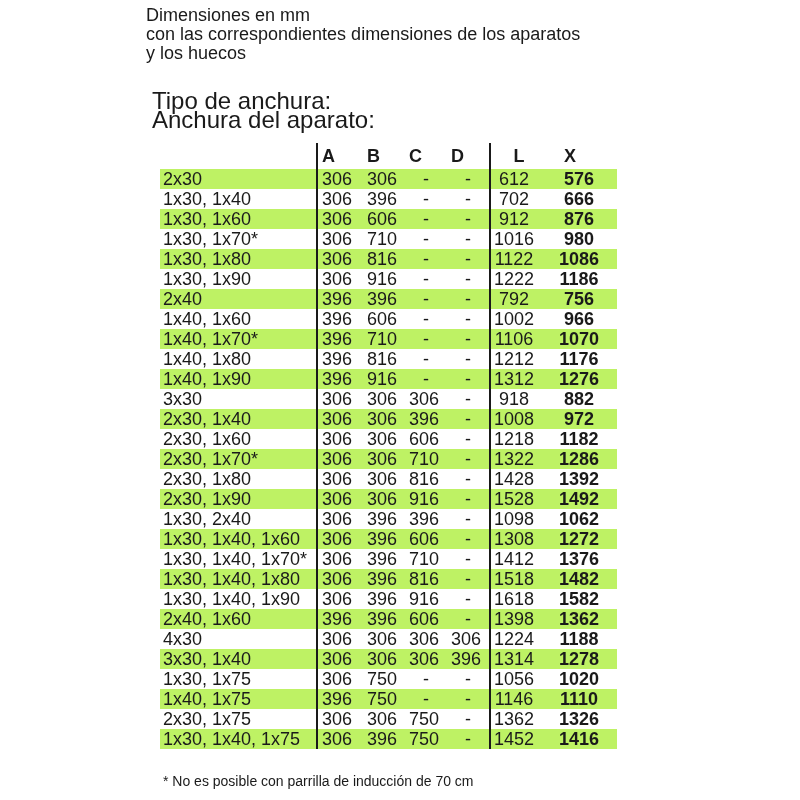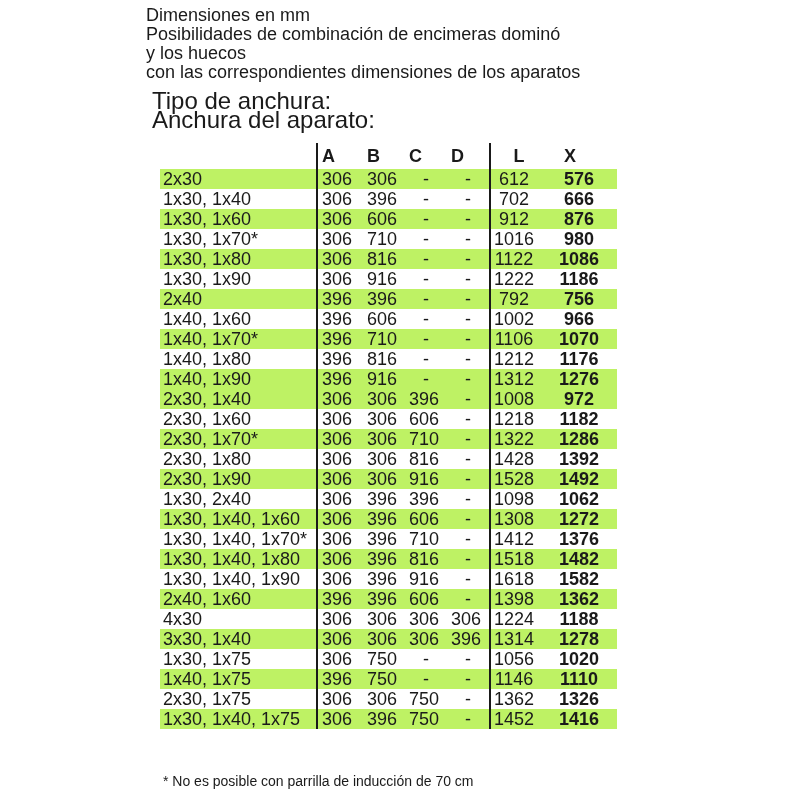--- a/index.html
+++ b/index.html
@@ -48,23 +48,22 @@
     font-size:14px; line-height:20px;
   }
 </style>
 </head>
 <body>
 
 <div class="page">
 
   <div class="intro">
     <div>Dimensiones en mm</div>
-    <div>Posibilidades de combinación de encimeras dominó</div>
+    <div>con las correspondientes dimensiones de los aparatos</div>
     <div>y los huecos</div>
-    <div>con las correspondientes dimensiones de los aparatos</div>
   </div>
 
   <div class="sub-labels">
     <div>Tipo de anchura:</div>
     <div>Anchura del aparato:</div>
   </div>
 
   <table class="combo">
     <colgroup>
       <col style="width:157px">
@@ -179,20 +178,29 @@
         </tr>
         <tr class="shaded">
           <td class="c-label">1x40, 1x90</td>
           <td class="c-a">396</td>
           <td class="c-b">916</td>
           <td class="c-c dash">-</td>
           <td class="c-d dash">-</td>
           <td class="c-l">1312</td>
           <td class="c-x">1276</td>
         </tr>
+        <tr>
+          <td class="c-label">3x30</td>
+          <td class="c-a">306</td>
+          <td class="c-b">306</td>
+          <td class="c-c">306</td>
+          <td class="c-d dash">-</td>
+          <td class="c-l">918</td>
+          <td class="c-x">882</td>
+        </tr>
         <tr class="shaded">
           <td class="c-label">2x30, 1x40</td>
           <td class="c-a">306</td>
           <td class="c-b">306</td>
           <td class="c-c">396</td>
           <td class="c-d dash">-</td>
           <td class="c-l">1008</td>
           <td class="c-x">972</td>
         </tr>
         <tr>

